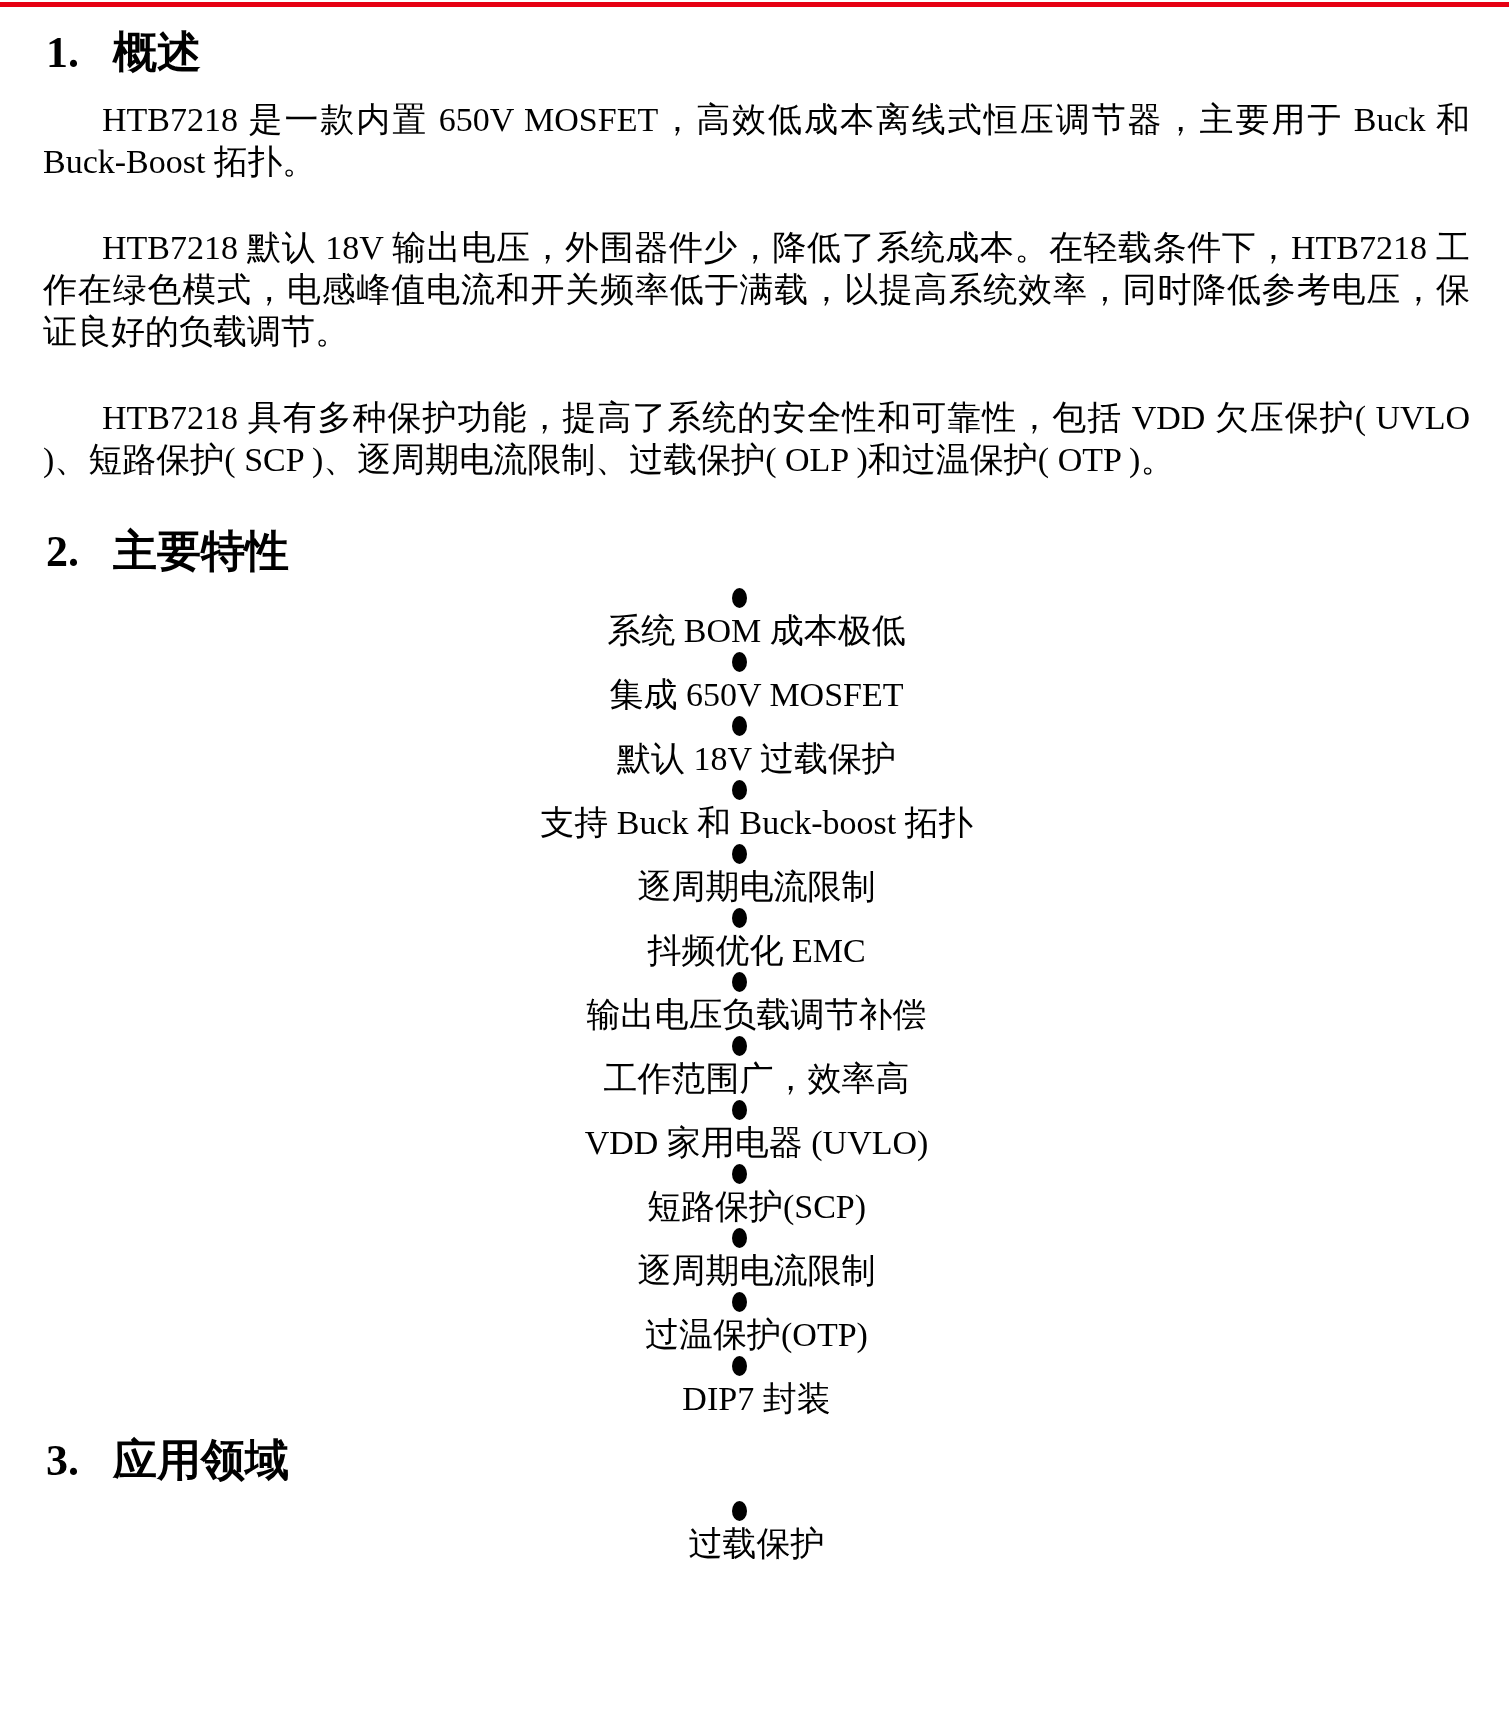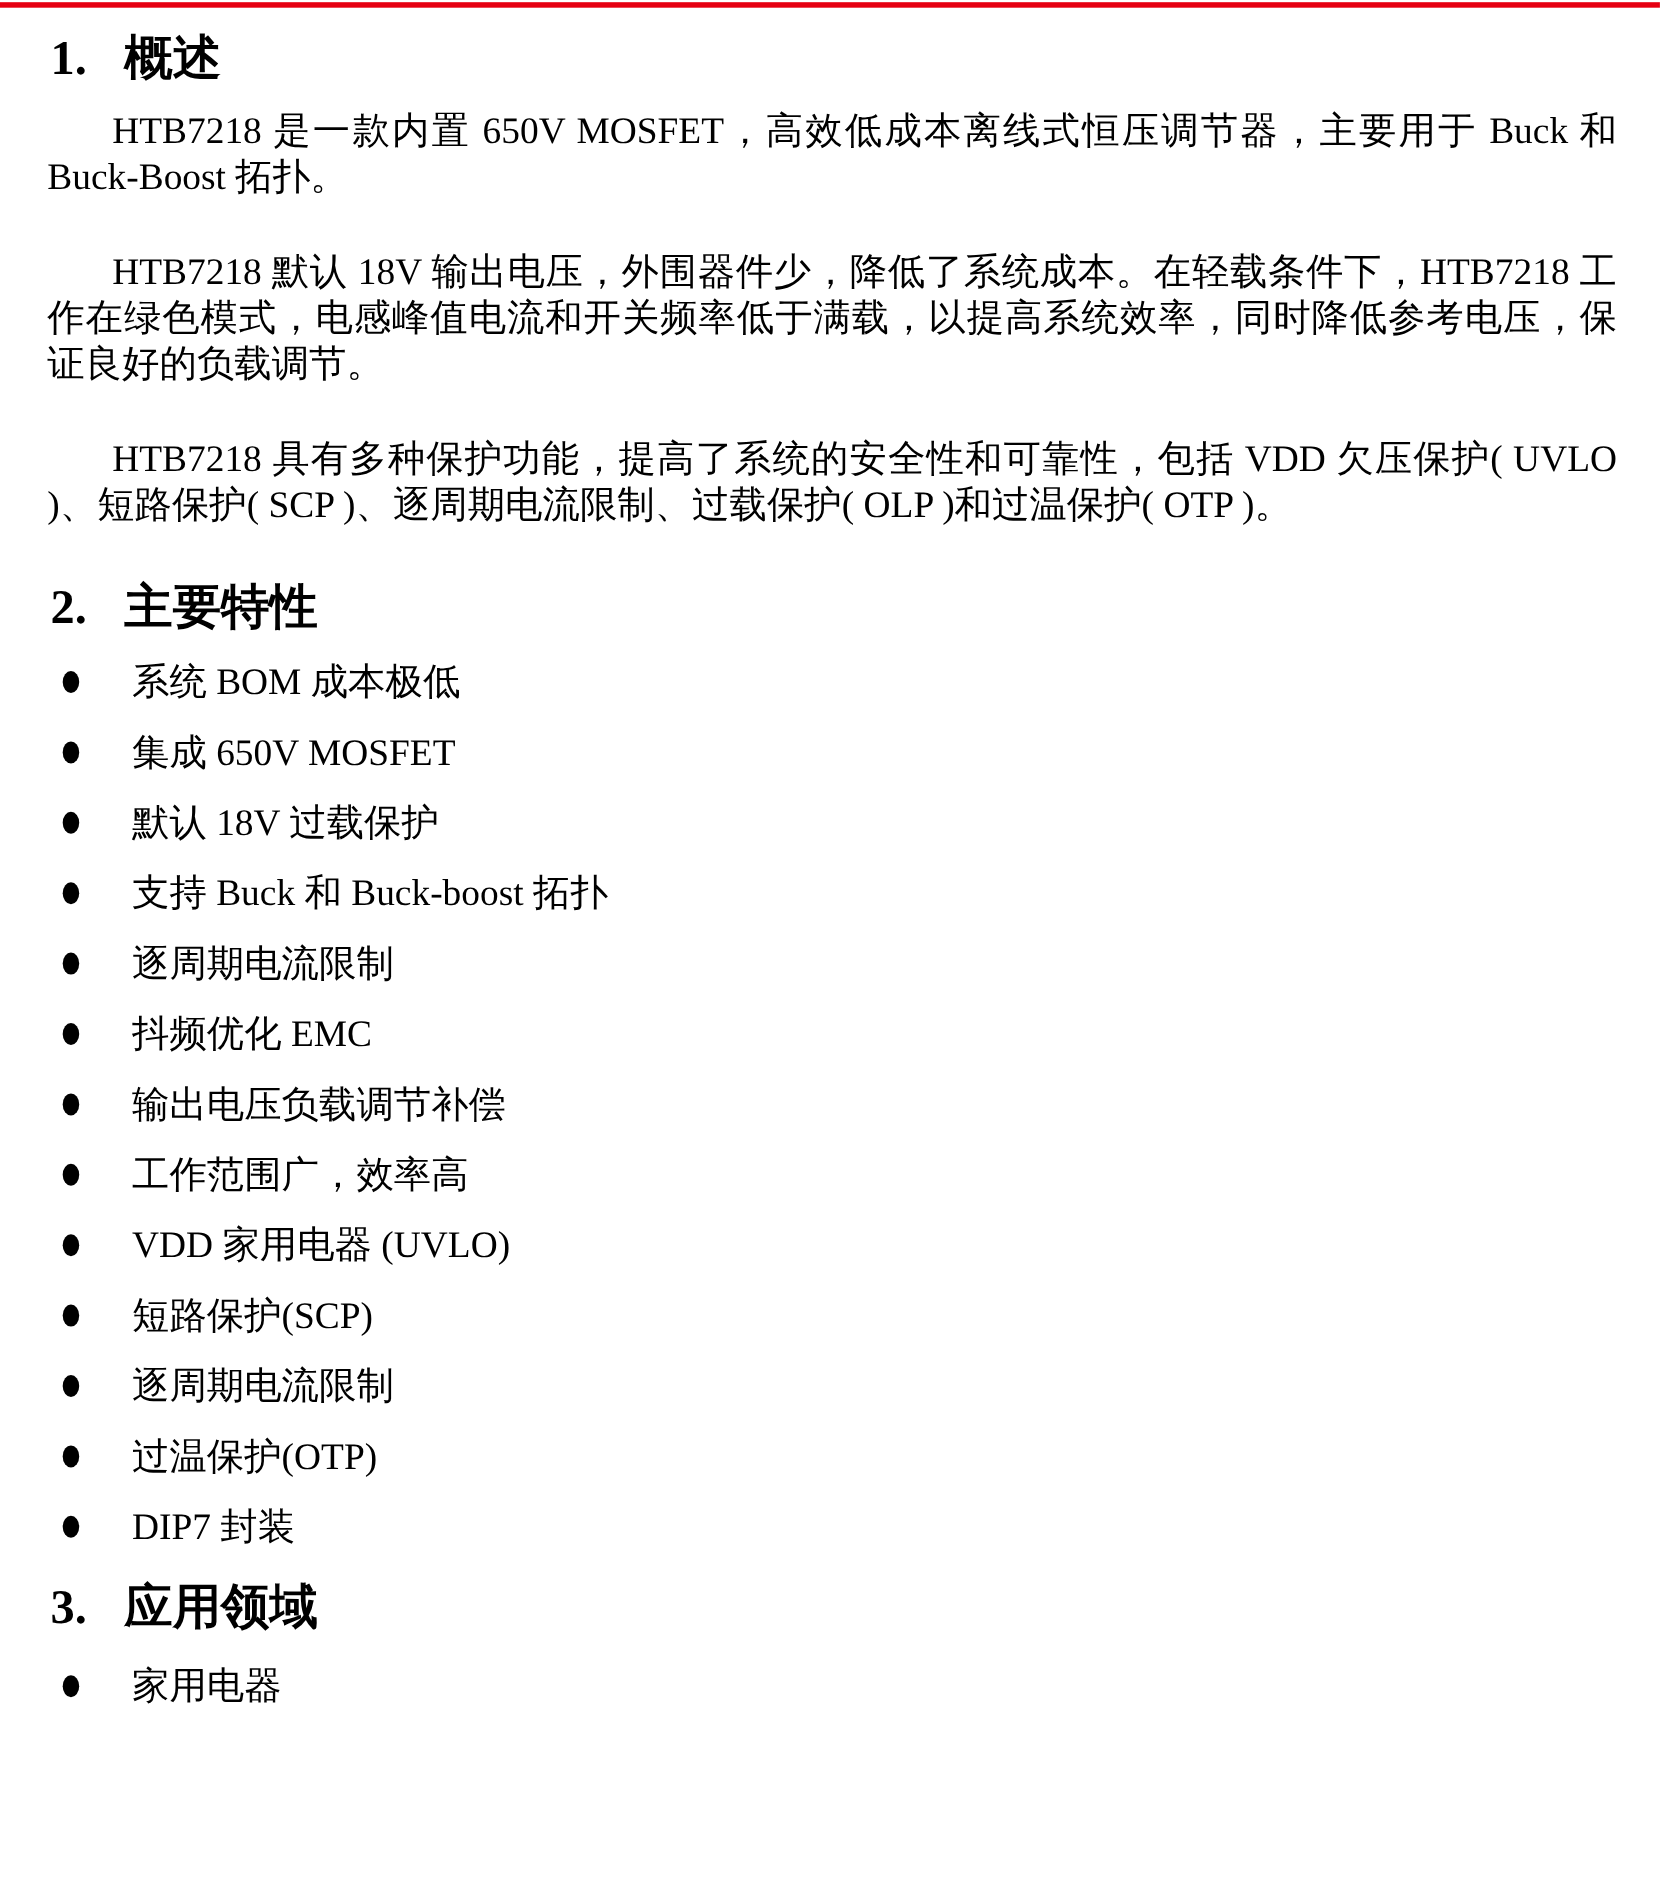--- a/index.html
+++ b/index.html
@@ -52,20 +52,21 @@
     list-style: none;
     margin: 10px 0 0 0;
     padding: 0;
   }
   ul.bullets.apps { margin-top: 14px; }
   li.bullet-item {
     display: flex;
     align-items: center;
     height: 64px;
     font-size: 34px;
+    flex-direction: column;
   }
   li.bullet-item .bullet {
     width: 15px;
     height: 20px;
     background: #000;
     border-radius: 50%;
     margin-left: 14px;
     margin-right: 48px;
     flex: none;
   }
@@ -149,17 +150,17 @@
     </ul>
 
   <h2 class="heading sec3">
     <span class="num">3.</span>
     <span class="ttl">应用领域</span>
   </h2>
 
   <ul class="bullets apps">
       <li class="bullet-item">
       <span class="bullet"></span>
-      <span class="txt">家用电器</span>
+      <span class="txt">过载保护</span>
     </li>
     </ul>
 
 </div>
 
 </body></html>

